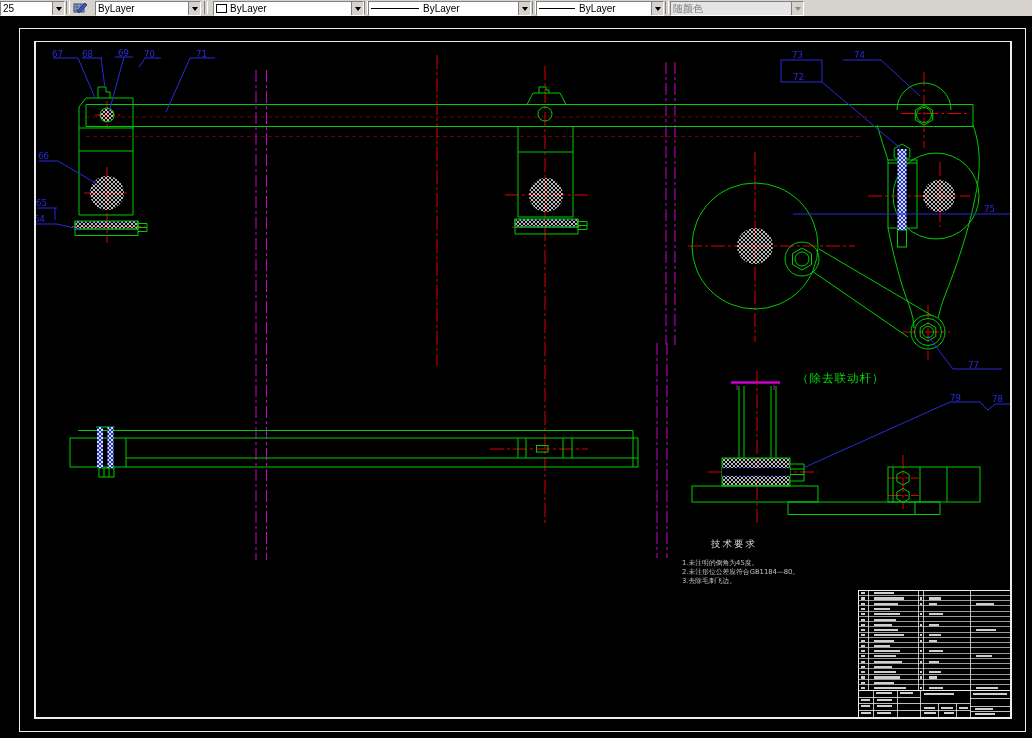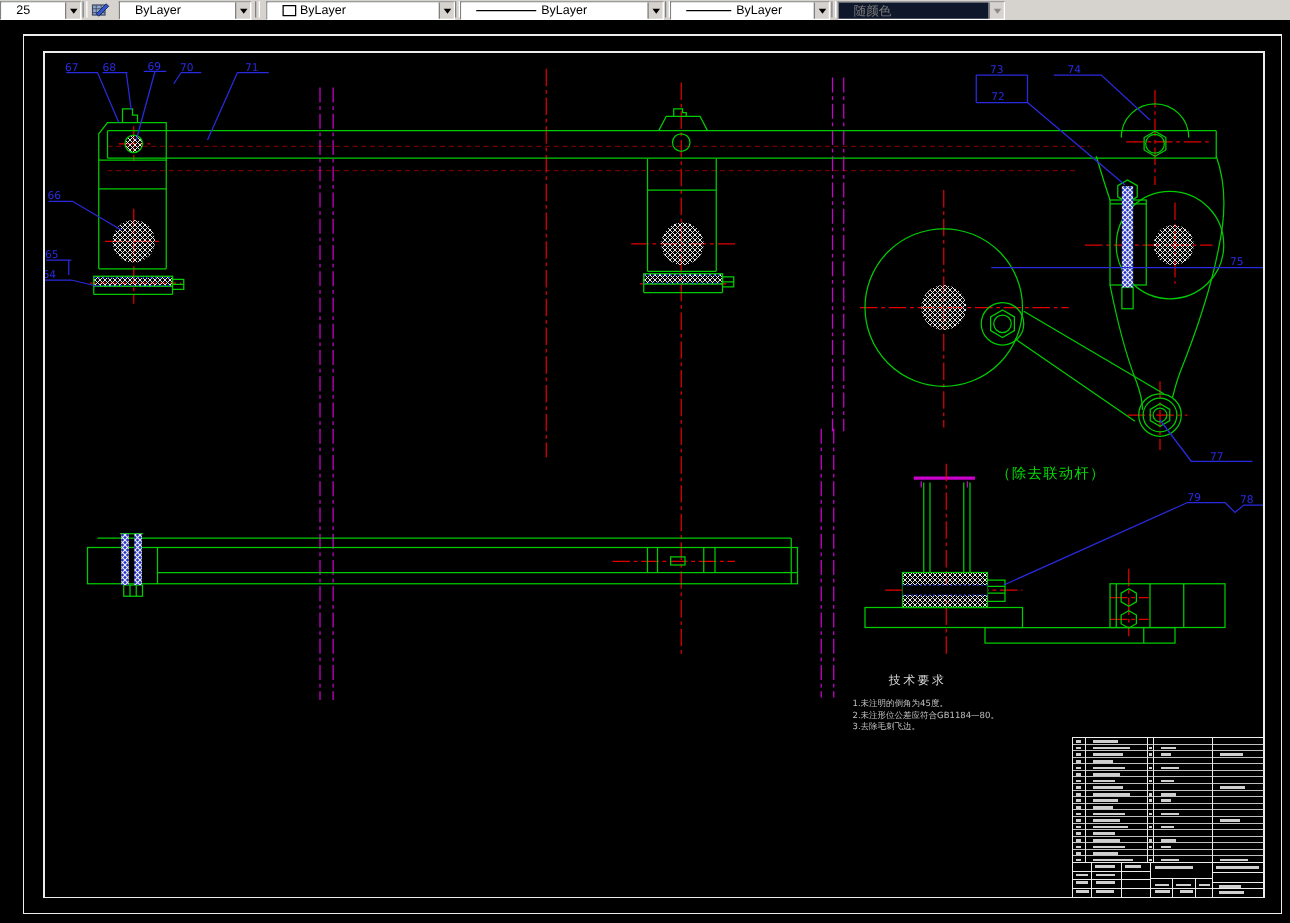--- a/index.html
+++ b/index.html
@@ -3,27 +3,27 @@
 <meta charset="utf-8">
 <style>
   html,body{margin:0;padding:0;background:#000;}
   #screen{position:relative;width:1032px;height:738px;background:#000;overflow:hidden;
           font-family:"Liberation Sans",sans-serif;}
   
   #toolbar{position:absolute;left:0;top:0;width:1032px;height:16px;background:#d6d3ce;
            border-bottom:1px solid #3a3a3a;}
   .combo{position:absolute;top:1px;height:13px;display:flex;align-items:stretch;
          border:1px solid;border-color:#808080 #fff #fff #808080;background:#fff;}
-  .combo .field{flex:1;display:flex;align-items:center;padding:0 12px;font-size:10px;
+  .combo .field{flex:1;display:flex;align-items:center;padding:0 2px;font-size:10px;
                 color:#000;white-space:nowrap;overflow:hidden;background:#fff;}
   .combo .arrow{width:11px;background:#d6d3ce;border-left:1px solid #808080;
                 display:flex;align-items:center;justify-content:center;}
   .combo .arrow i{width:0;height:0;border-left:3px solid transparent;border-right:3px solid transparent;
                   border-top:4px solid #000;}
-  .combo.disabled .field{background:#0f172a;color:#7d7d7d;}
+  .combo.disabled .field{background:#e5e5e5;color:#7d7d7d;}
   .combo.disabled .arrow i{border-top-color:#8a8a8a;}
   .swatch{width:9px;height:7px;background:#fff;border:1px solid #000;margin-right:3px;}
   .lineglyph{height:1px;background:#000;margin-right:4px;}
   .tsep{position:absolute;top:1px;height:13px;width:2px;border-left:1px solid #808080;border-right:1px solid #fff;}
   .iconbtn{position:absolute;top:1px;width:20px;height:13px;display:flex;align-items:center;justify-content:center;}
   
   #cad{position:absolute;left:0;top:16px;}
   text{font-family:"DejaVu Sans",sans-serif;}
   .lbl{fill:#2a2ae0;font-size:8.5px;}
   .g{stroke:#00cc00;fill:none;stroke-width:1;}

